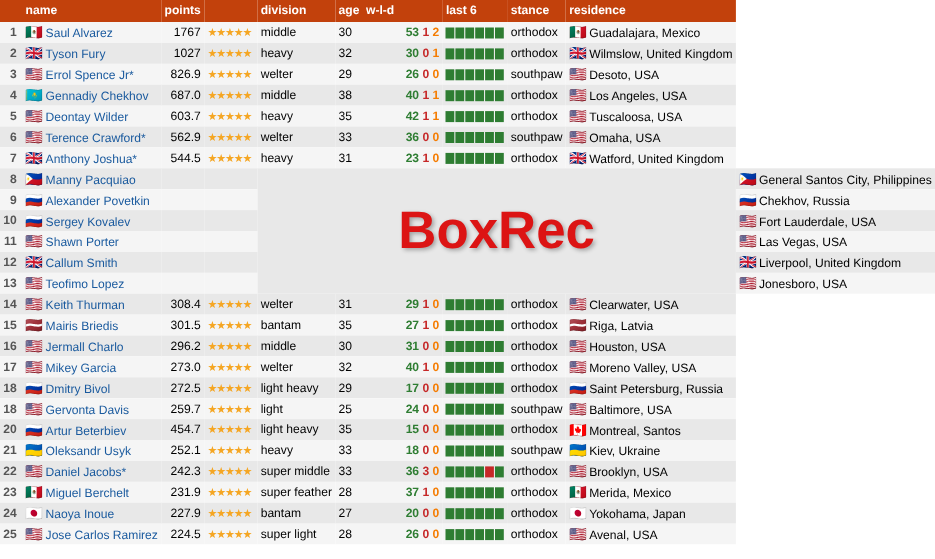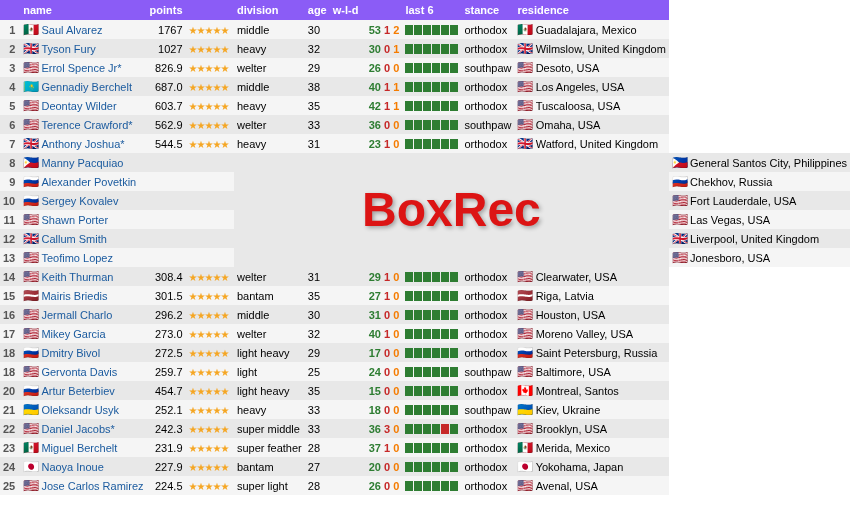--- a/index.html
+++ b/index.html
@@ -8,21 +8,21 @@
       font-size: 11px;
       background: #fff;
       width: 850px;
       overflow: hidden;
     }
     table {
       width: 850px;
       border-collapse: collapse;
     }
     thead tr {
-      background: #8b5cf6;
+      background: #c2410c;
       color: #fff;
     }
     thead th {
       padding: 4px 3px;
       text-align: left;
       font-weight: bold;
       font-size: 11px;
     }
     tbody tr:nth-child(even) { background: #e8e8e8; }
     tbody tr:nth-child(odd) { background: #f5f5f5; }
@@ -133,21 +133,21 @@
             <span class="bar bar-green"></span>
             <span class="bar bar-green"></span>
             <span class="bar bar-green"></span>
           </div>
         </td>
         <td>southpaw</td>
         <td><span class="flag">🇺🇸</span><span>Desoto, USA</span></td>
       </tr>
       <tr>
         <td class="rank">4</td>
-        <td class="name-cell"><span class="flag">🇰🇿</span><a href="#">Gennadiy Berchelt</a></td>
+        <td class="name-cell"><span class="flag">🇰🇿</span><a href="#">Gennadiy Chekhov</a></td>
         <td class="points">687.0</td>
         <td><span class="stars">★★★★★</span></td>
         <td>middle</td>
         <td>38</td>
         <td><span class="wld-w">40</span> <span class="wld-l">1</span> <span class="wld-d">1</span></td>
         <td>
           <div class="mini-bars">
             <span class="bar bar-green"></span>
             <span class="bar bar-green"></span>
             <span class="bar bar-green"></span>

